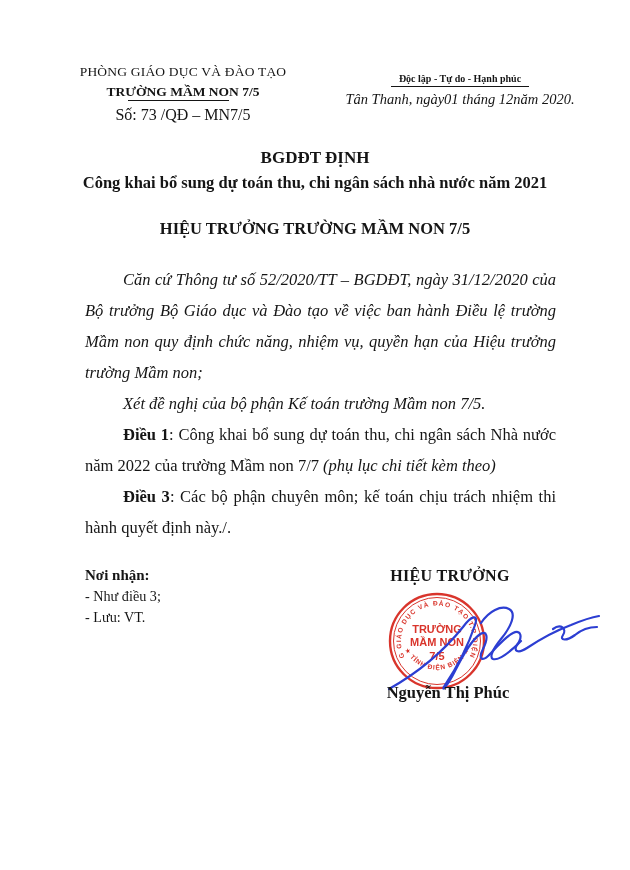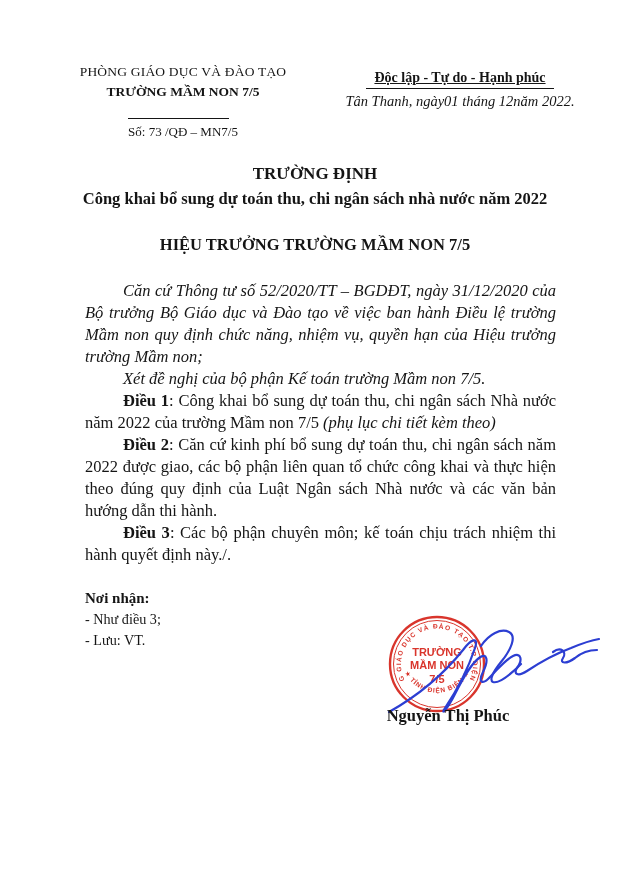--- a/index.html
+++ b/index.html
@@ -13,41 +13,41 @@
     font-family: "Liberation Serif", "DejaVu Serif", serif;
     color: #151515;
     overflow: hidden;
   }
   
   .header { display: flex; padding: 56px 18px 0 58px; }
   .header-left { width: 250px; text-align: center; }
   .header-right { flex: 1; text-align: center; }
   .h-org   { font-size: 13.5px; letter-spacing: .2px; }
   .h-school { margin-top: 4px; font-weight: bold; font-size: 13.5px; }
-  .underline-partial { position: relative; display: inline-block; padding-bottom: 19px; }
+  .underline-partial { position: relative; display: inline-block; padding-bottom: 1px; }
   .underline-partial::after {
     content: ""; position: absolute; left: 14%; right: 20%; bottom: 0;
     border-bottom: 1.2px solid #151515;
   }
-  .h-number { margin-top: 5px; font-size: 13px; }
+  .h-number { margin-top: 5px; font-size: 16px; }
   .h-nation { font-weight: bold; font-size: 13.8px; }
   .h-motto  { margin-top: 4px; }
   .motto-underline {
-    display: inline-block; font-weight: bold; font-size: 14px;
-    border-bottom: 1.2px solid #151515; padding: 0 8px 2px; text-decoration: underline;
+    display: inline-block; font-weight: bold; font-size: 10px;
+    border-bottom: 1.2px solid #151515; padding: 0 8px 2px;
   }
   .h-date { margin-top: 4px; font-style: italic; font-size: 14.5px; }
   
   .title-block { text-align: center; margin-top: 24px; }
   .title-main { font-weight: bold; font-size: 17px; }
   .title-sub  { font-weight: bold; font-size: 16.5px; margin-top: 5px; }
   .title-auth { font-weight: bold; font-size: 16.5px; margin-top: 26px; }
   
   .body-text { margin-top: 25px; padding: 0 74px 0 85px; text-align: justify;
-               font-size: 16.5px; line-height: 22px; font-family: Liberation Serif, serif; }
+               font-size: 16.5px; line-height: 31px; font-family: Liberation Serif, serif; }
   .preamble p { font-style: italic; text-indent: 38px; }
   .decision-heading { text-align: center; font-weight: bold; font-size: 17px;
                       margin: 12px 0 3px; font-style: normal; }
   .articles p { text-indent: 38px; }
   .article-label { font-weight: bold; }
   .italic-note { font-style: italic; }
   
   .footer { display: flex; margin-top: 24px; padding-left: 85px; }
   .recipients { width: 190px; font-size: 14.5px; }
   .recipients-heading { font-weight: bold; font-size: 15px; }
@@ -76,52 +76,52 @@
       <div class="h-org">PHÒNG GIÁO DỤC VÀ ĐÀO TẠO</div>
       <div class="h-school">
         <span class="underline-partial">TRƯỜNG MẦM NON 7/5</span>
       </div>
       <div class="h-number">Số: 73 /QĐ – MN7/5</div>
     </div>
     <div class="header-right">
       <div class="h-motto">
         <span class="motto-underline">Độc lập - Tự do - Hạnh phúc</span>
       </div>
-      <div class="h-date">Tân Thanh, ngày01 tháng 12năm 2022.</div>
+      <div class="h-date">Tân Thanh, ngày01 tháng 12năm 2020.</div>
     </div>
   </div>
 
   <div class="title-block">
-    <div class="title-main">TRƯỜNG ĐỊNH</div>
-    <div class="title-sub">Công khai bổ sung dự toán thu, chi ngân sách nhà nước năm 2022</div>
+    <div class="title-main">BGDĐT ĐỊNH</div>
+    <div class="title-sub">Công khai bổ sung dự toán thu, chi ngân sách nhà nước năm 2021</div>
     <div class="title-auth">HIỆU TRƯỞNG TRƯỜNG MẦM NON 7/5</div>
   </div>
 
   <div class="body-text">
     <div class="preamble">
       <p>Căn cứ Thông tư số 52/2020/TT – BGDĐT, ngày 31/12/2020 của Bộ trưởng Bộ Giáo dục và Đào tạo về việc ban hành Điều lệ trường Mầm non quy định chức năng, nhiệm vụ, quyền hạn của Hiệu trưởng trường Mầm non;</p>
       <p>Xét đề nghị của bộ phận Kế toán trường Mầm non 7/5.</p>
     </div>
 
 
     <div class="articles">
-      <p><span class="article-label">Điều 1</span><span>: Công khai bổ sung dự toán thu, chi ngân sách Nhà nước năm 2022 của trường Mầm non 7/5 </span><span class="italic-note">(phụ lục chi tiết kèm theo)</span></p>
-      <p><span class="article-label">Điều 2</span><span>: Căn cứ kinh phí bổ sung dự toán thu, chi ngân sách năm 2022 được giao, các bộ phận liên quan tổ chức công khai và thực hiện theo đúng quy định của Luật Ngân sách Nhà nước và các văn bản hướng dẫn thi hành.</span></p>
+      <p><span class="article-label">Điều 1</span><span>: Công khai bổ sung dự toán thu, chi ngân sách Nhà nước năm 2022 của trường Mầm non 7/7 </span><span class="italic-note">(phụ lục chi tiết kèm theo)</span></p>
       <p><span class="article-label">Điều 3</span><span>: Các bộ phận chuyên môn; kế toán chịu trách nhiệm thi hành quyết định này./.</span></p>
     </div>
   </div>
 
   <div class="footer">
     <div class="recipients">
       <div class="recipients-heading">Nơi nhận:</div>
       <div class="recipient-line">- Như điều 3;</div>
       <div class="recipient-line">- Lưu: VT.</div>
     </div>
 
     <div class="sign-area">
+      <div class="sign-title">HIỆU TRƯỞNG</div>
 
       <svg class="stamp-svg" width="100" height="100" viewBox="0 0 100 100">
         <circle cx="50" cy="50" r="47" fill="none" stroke-width="2.4" stroke="#d9352c"></circle>
         <circle cx="50" cy="50" r="43.5" fill="none" stroke-width="1" stroke="#d9352c"></circle>
         <defs>
           <path id="arcTop" d="M 18,67 A 36,36 0 1 1 82,67" fill="none"></path>
           <path id="arcBottom" d="M 19,61 A 36,36 0 0 0 81,61" fill="none"></path>
         </defs>
         <text class="stamp-ring-text" fill="#d9352c">
           <textPath href="#arcTop" startOffset="50%" text-anchor="middle">PHÒNG GIÁO DỤC VÀ ĐÀO TẠO T.P ĐIỆN BIÊN</textPath>

